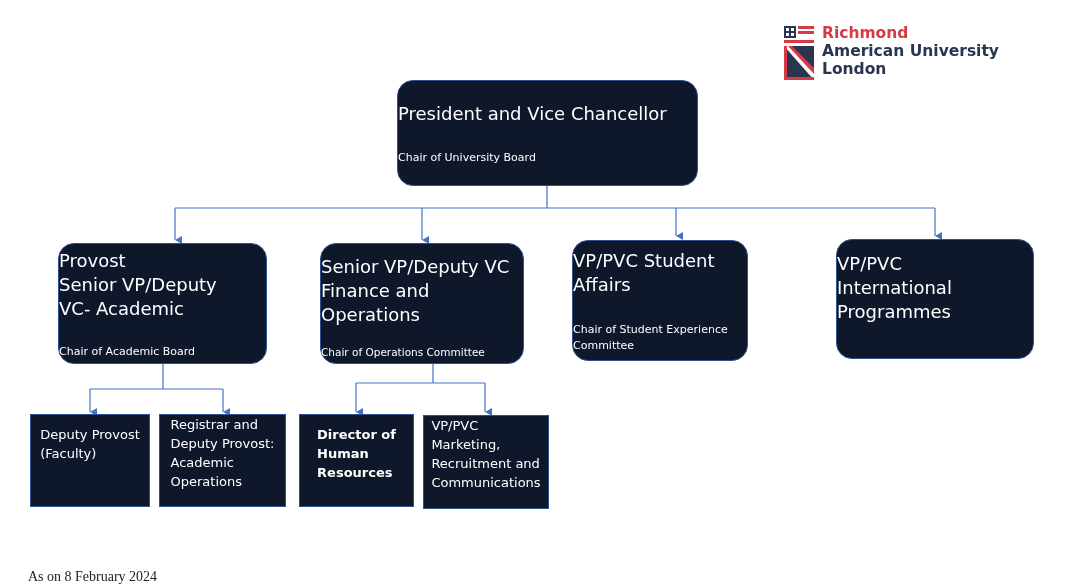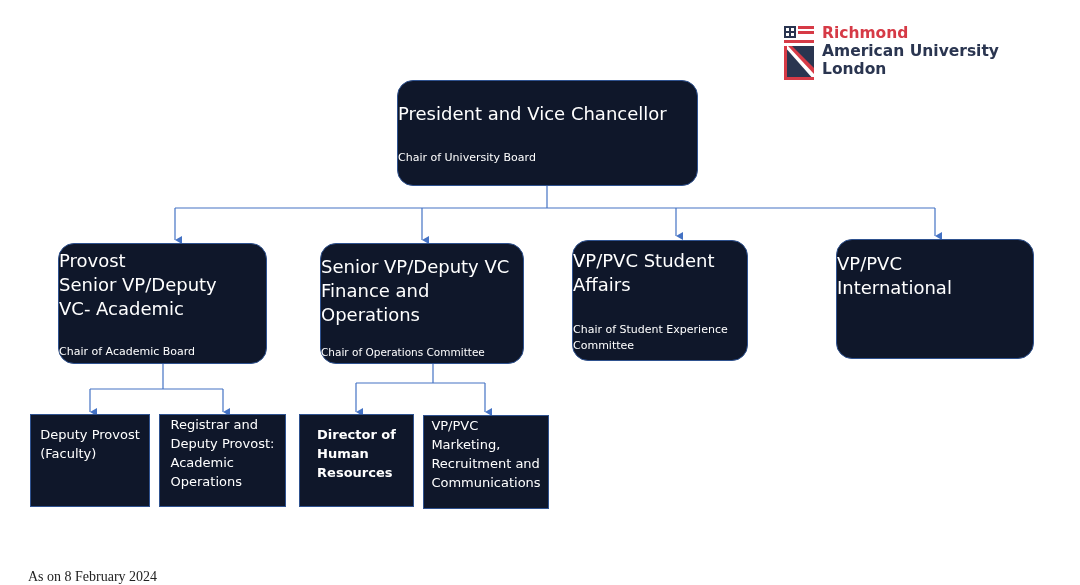--- a/index.html
+++ b/index.html
@@ -101,20 +101,21 @@
   <div class="sub" style="top:81px;">
     <div>Chair of Student Experience</div>
     <div>Committee</div>
   </div>
 </div>
 
 <div class="node rounded" style="left:836px;top:239px;width:198px;height:120px;">
   <div class="title" style="top:12px;">
     <div>VP/PVC</div>
     <div>International</div>
+    <div>Programmes</div>
   </div>
 </div>
 
 <div class="node sq" style="left:30px;top:414px;width:120px;height:93px;">
   <div class="label" style="padding-top:10px;">
     <div>Deputy Provost</div>
     <div>(Faculty)</div>
   </div>
 </div>
 

